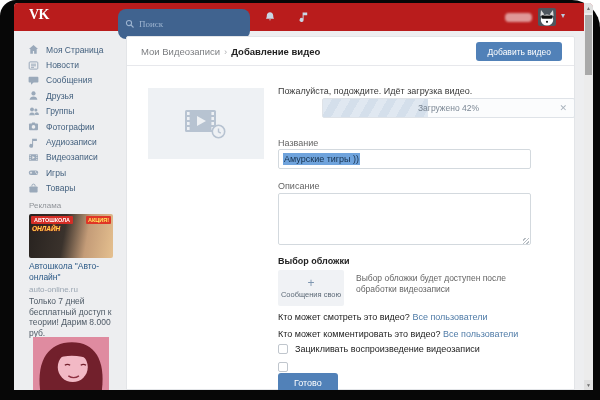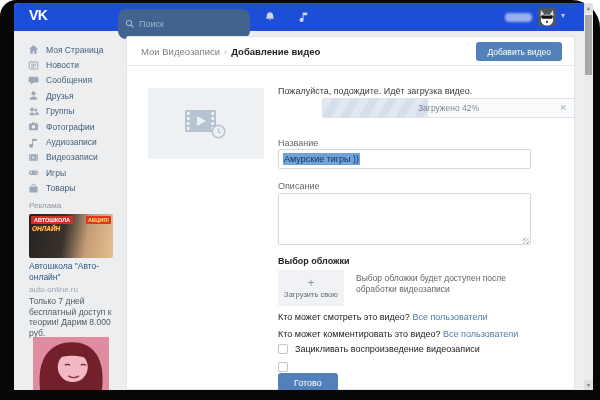--- a/index.html
+++ b/index.html
@@ -4,21 +4,21 @@
 <style>
   * { box-sizing: border-box; margin: 0; padding: 0; }
   html,body { width:600px; height:400px; background:#fff; overflow:hidden;
     font-family:"Liberation Sans","DejaVu Sans",sans-serif; }
   .abs { position:absolute; }
   #bezel { position:absolute; inset:0; background:#070707; border-radius:16px 28px 0 0; }
   #screen { position:absolute; left:14px; top:3px; width:579px; height:387px;
     background:#edeef0; overflow:hidden; border-radius:4px 5px 0 0; }
 
   
-  #topbar { left:0; top:0; width:579px; height:28px; background:#1d4ed8; }
+  #topbar { left:0; top:0; width:579px; height:28px; background:#b91c1c;font-family:Liberation Serif, serif; }
   #vk-logo { left:15px; top:4px; color:#fff; font-size:14px; font-weight:800; letter-spacing:-0.5px; }
   #searchbox { left:104px; top:6px; width:132px; height:16px; background:#40638f;
     border-radius:8px; display:flex; align-items:center; padding:15px 7px; }
   #searchbox input { background:transparent; border:none; outline:none; color:#cfdcea;
     font-size:9px; width:100%; font-family:inherit; }
   #searchbox input::placeholder { color:#9db4d0; }
   .top-ico { top:8px; width:12px; height:12px; }
   #blur-name { left:491px; top:10px; width:27px; height:9px; background:rgba(255,255,255,.55);
     border-radius:4px; filter:blur(1.2px); }
   #avatar { left:524px; top:5px; width:18px; height:18px; border-radius:2px; overflow:hidden; }
@@ -278,21 +278,21 @@
       <span>Амурские тигры ))</span>
     </div>
 
     <div class="flabel" style="top:144px;">Описание</div>
     <textarea id="desc-area" value="" style=""></textarea>
     <div id="resize-grip"></div>
 
     <div id="cover-label">Выбор обложки</div>
     <button id="cover-btn">
       <span id="cover-plus">+</span>
-      <span id="cover-btn-label">Загрузить свою</span>
+      <span id="cover-btn-label">Сообщения свою</span>
     </button>
     <div id="cover-hint">Выбор обложки будет доступен после обработки видеозаписи</div>
 
     <div class="priv" style="top:275px;">
       <span>Кто может смотреть это видео?</span>
       <a>Все пользователи</a>
     </div>
     <div class="priv" style="top:292px;">
       <span>Кто может комментировать это видео?</span>
       <a>Все пользователи</a>

